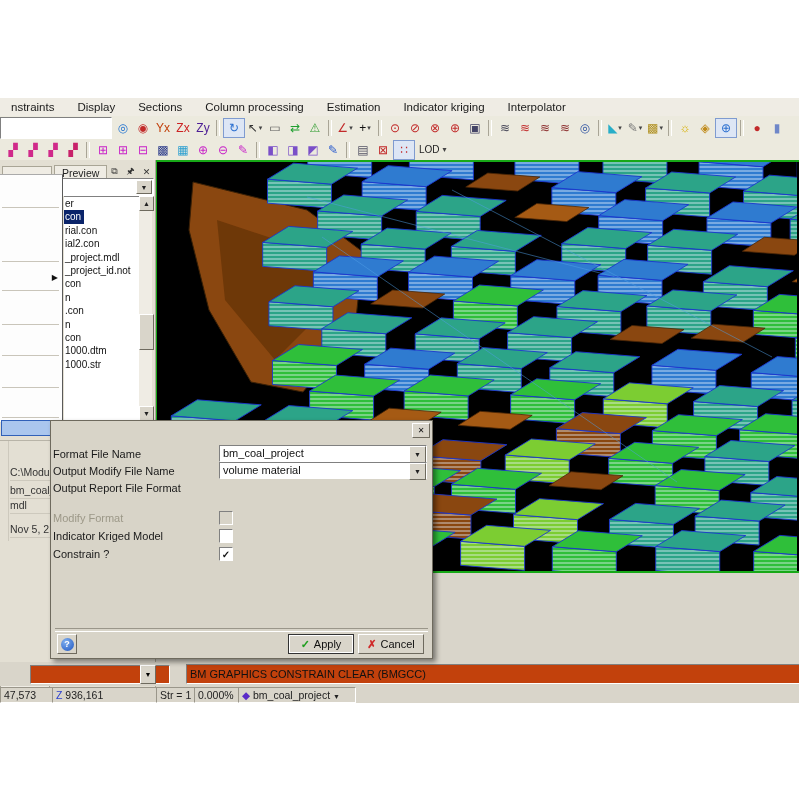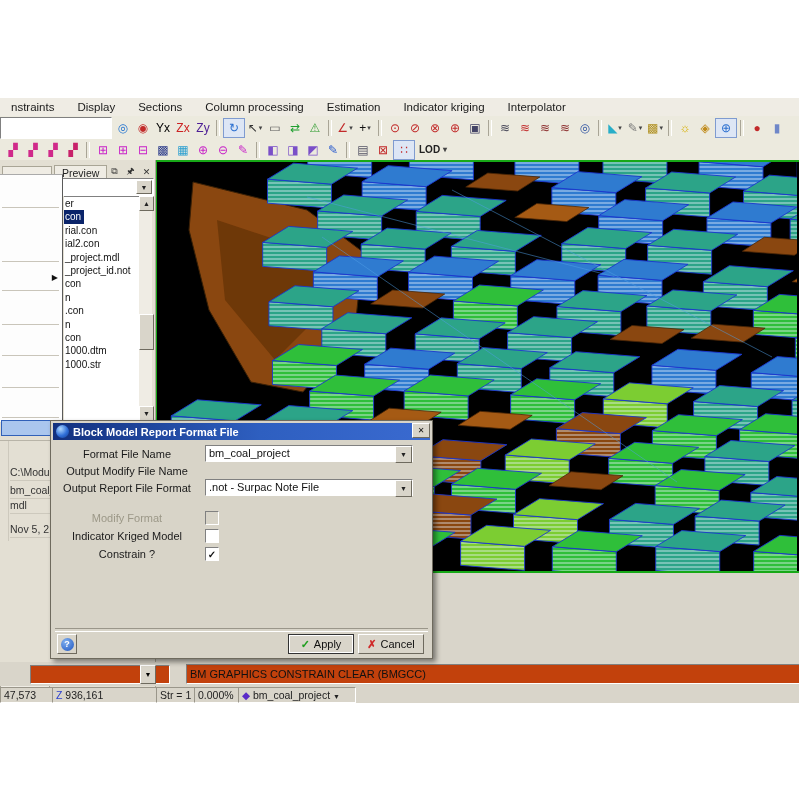--- a/index.html
+++ b/index.html
@@ -13,21 +13,21 @@
   .toolbar{position:absolute;left:0;width:799px;background:#eceade;display:flex;align-items:center;overflow:hidden;}
   #tb1{top:18px;height:23px;}
   #tb2{top:41px;height:21px;border-bottom:1px solid #b8b4a8;}
   .tbtn{width:20px;height:18px;display:flex;align-items:center;justify-content:center;flex:0 0 auto;cursor:default;}
   .tbtn .glyph{font-size:12px;line-height:12px;}
   .tbtn.pressed{border:1px solid #7f9bd0;background:#dde6f5;}
   .ddarrow{font-size:7px;color:#444;margin-left:1px;}
   .tsep{width:2px;height:16px;border-left:1px solid #a9a596;border-right:1px solid #ffffff;margin:0 3px;flex:0 0 auto;}
   #tbcombo{position:absolute;left:0;top:19px;width:110px;height:20px;background:#fff;
            border:1px solid #808080;border-right-color:#fff;border-bottom-color:#fff;}
-  #lod{display:flex;align-items:center;font-size:10px;font-weight:bold;color:#222;margin-left:4px;}
+  #lod{display:flex;align-items:center;font-size:10px;font-weight:normal;color:#222;margin-left:4px;}
   #lod .ddarrow{font-size:8px;margin-left:3px;}
   
   #dock{position:absolute;left:0;top:62px;width:155px;height:543px;background:#e3dfd3;border-right:1px solid #a9a596;}
   .tabrow{position:absolute;left:0;top:4px;width:155px;height:16px;display:flex;align-items:flex-end;font-size:10.5px;}
   .tab{background:#efece4;border:1px solid #a9a596;border-bottom:none;padding:1px 7px;margin-left:2px;color:#222;}
   .tab.ghost{width:34px;height:11px;}
   .paneltools{position:absolute;right:2px;top:1px;display:flex;gap:3px;}
   .ptool{width:13px;height:13px;font-size:9px;display:flex;align-items:center;justify-content:center;color:#333;}
   #navcombo{position:absolute;left:2px;top:18px;width:150px;height:16px;background:#fff;
             border:1px solid #808080;border-right-color:#fff;border-bottom-color:#fff;}
@@ -71,21 +71,21 @@
   #dialog{position:absolute;left:50px;top:420px;width:381px;height:237px;background:#d8d4c8;
           border:1px solid #6e6a5e;box-shadow:3px 3px 5px rgba(0,0,0,0.45);z-index:50;}
   #dlg-title{position:absolute;left:2px;top:2px;right:2px;height:17px;
              background:linear-gradient(90deg,#12307e,#2e5fc0 55%,#3a6ad0);display:flex;align-items:center;padding-left:3px;}
   #dlg-title .ttl{color:#fff;font-weight:bold;font-size:11px;margin-left:4px;white-space:nowrap;}
   #dlg-icon{width:13px;height:13px;border-radius:50%;
             background:radial-gradient(circle at 35% 30%, #aed8ff, #2f6fd8 55%, #123a8e);flex:0 0 auto;}
   #dlg-close{position:absolute;right:2px;top:2px;width:16px;height:13px;background:#d9d5ca;border:1px solid;
              border-color:#fff #6e6a5e #6e6a5e #fff;font-size:8px;display:flex;align-items:center;justify-content:center;color:#111;}
   .frow{position:relative;display:flex;align-items:center;height:17px;margin-top:0px;}
-  .flabel{width:148px;text-align:center;font-size:11px;color:#1a1a1a;padding-right:4px;flex:0 0 auto;}
+  .flabel{width:148px;text-align:left;font-size:11px;color:#1a1a1a;padding-right:18px;flex:0 0 auto;}
   .combo{position:relative;width:206px;height:15px;background:#fff;border:1px solid;border-color:#808080 #fff #fff #808080;}
   .cval{font-size:11px;color:#111;line-height:15px;padding-left:3px;display:block;white-space:nowrap;overflow:hidden;margin-right:15px;}
   .cbtn{position:absolute;right:0px;top:0px;width:15px;height:15px;background:#d9d5ca;border:1px solid;
         border-color:#fff #6e6a5e #6e6a5e #fff;font-size:7px;display:flex;align-items:center;justify-content:center;color:#222;}
   .crow{display:flex;align-items:center;height:18px;}
   .crow .flabel.dis{color:#9c9888;}
   .cbox{width:12px;height:12px;background:#fff;border:1px solid;border-color:#808080 #fff #fff #808080;
         display:flex;align-items:center;justify-content:center;font-size:10px;font-weight:bold;color:#111;}
   .cbox.dis{background:#d8d4c8;}
   #dlg-sep{position:absolute;left:4px;right:4px;top:207px;height:2px;border-top:1px solid #9a968a;border-bottom:1px solid #fff;}
@@ -116,21 +116,21 @@
       </div>
 
     <div id="tb1" class="toolbar" style="padding-left: 113px;">
         <div class="tbtn">
           <span class="glyph" style="color: rgb(26, 111, 208);">◎</span>
         </div>
         <div class="tbtn">
           <span class="glyph" style="color: rgb(194, 42, 42);">◉</span>
         </div>
         <div class="tbtn">
-          <span class="glyph" style="color: #000000;">Yx</span>
+          <span class="glyph" style="color: #c2410c;">Yx</span>
         </div>
         <div class="tbtn">
           <span class="glyph" style="color: rgb(204, 34, 34);">Zx</span>
         </div>
         <div class="tbtn">
           <span class="glyph" style="color: #4c1d95;">Zy</span>
         </div>
         <div class="tsep"></div>
         <div class="tbtn pressed">
           <span class="glyph" style="color: rgb(42, 111, 208);">↻</span>
@@ -621,42 +621,38 @@
       <div class="sfield" style="left:194px;width:40px;">0.000%</div>
       <div class="sfield" style="left:238px;width:110px;">
         <span style="color:#5a2ac8;">◆</span>
         <span>bm_coal_project</span>
         <span style="font-size:7px;">▼</span>
       </div>
     </div>
   </div>
 
   <div id="dialog">
-    <div id="dlg-title">
-      <div id="dlg-icon"></div>
-      <span class="ttl">Block Model Report Format File</span>
-    </div>
     <div id="dlg-close">✕</div>
     <div id="dfields" style="position:absolute;left:2px;top:24px;right:2px;">
         <div class="frow">
           <div class="flabel">Format File Name</div>
           <div class="combo">
             <span class="cval">bm_coal_project</span>
             <span class="cbtn">▼</span>
           </div>
         </div>
         <div class="frow">
           <div class="flabel">Output Modify File Name</div>
+          <div class="combo">
+            <span class="cval">volume material</span>
+            <span class="cbtn">▼</span>
+          </div>
         </div>
         <div class="frow">
           <div class="flabel">Output Report File Format</div>
-          <div class="combo">
-            <span class="cval">.not - Surpac Note File</span>
-            <span class="cbtn">▼</span>
-          </div>
         </div>
       </div>
     <div id="dchecks" style="position:absolute;left:2px;top:88px;right:2px;">
         <div class="crow">
           <div class="flabel dis">Modify Format</div>
           <div class="cbox dis"></div>
         </div>
         <div class="crow">
           <div class="flabel">Indicator Kriged Model</div>
           <div class="cbox"></div>

